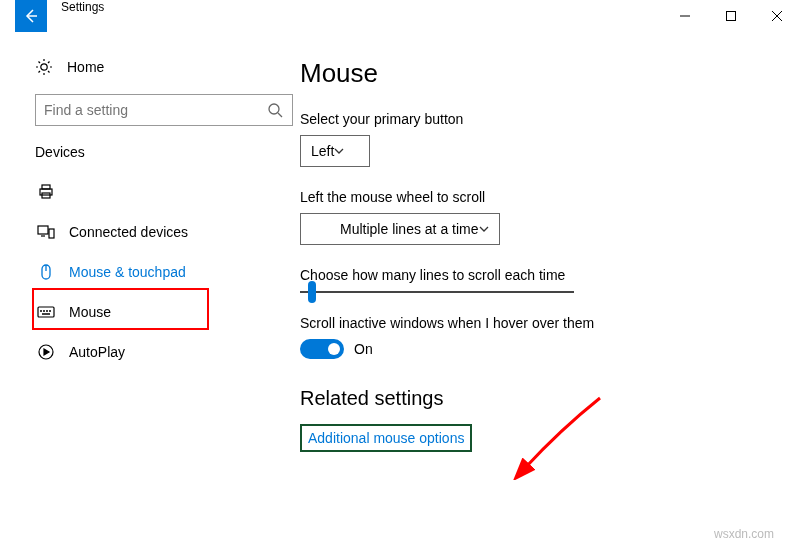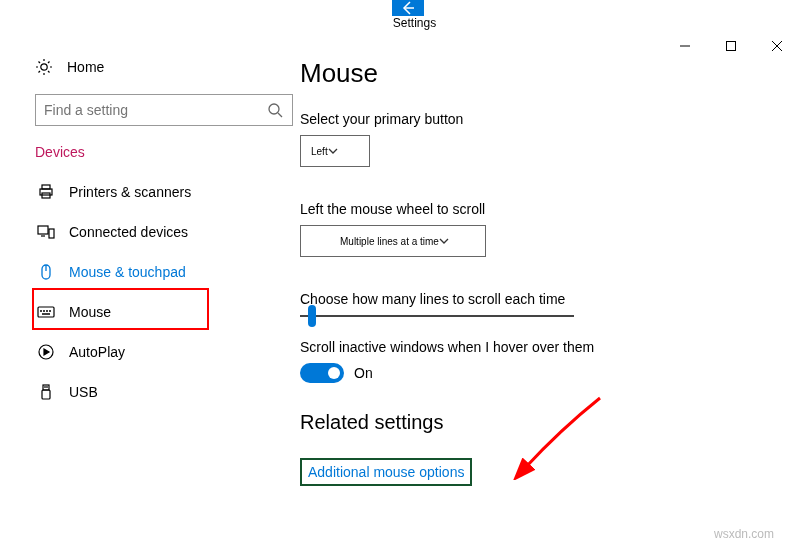--- a/index.html
+++ b/index.html
@@ -8,24 +8,23 @@
     font-size: 14px;
     color: #000;
     background: #fff;
     width: 800px;
     height: 547px;
     overflow: hidden;
     position: relative;
   }
   .titlebar {
     display: flex;
-    align-items: center;
+    align-items: flex-start;
     height: 38px;
     padding-left: 15px;
-    flex-direction: column;
   }
   .back-btn {
     width: 32px; height: 32px;
     background: #0078d7;
     display: flex; align-items: center; justify-content: center;
     color: #fff;
   }
   .app-title { margin-left: 14px; font-size: 12px; color: #000; }
   .win-controls { margin-left: auto; display: flex; }
   .win-ctrl { width: 46px; height: 32px; display:flex; align-items:center; justify-content:center; font-size:12px; }
@@ -40,62 +39,62 @@
     margin-top: 8px;
     width: 258px; height: 32px;
     border: 1px solid #999;
     display:flex; align-items:center;
     padding: 0 8px;
   }
   .search-box input {
     flex:1; border:none; outline:none; font-size:14px; background:transparent;
     font-family: inherit; color:#666;
   }
-  .section-label { margin-top: 18px; font-size: 14px; color:#be185d; }
+  .section-label { margin-top: 18px; font-size: 14px; color:#000000; }
   .nav-list { margin-top: 12px; }
   .nav-item {
     display:flex; align-items:center; gap:14px;
     height: 40px; font-size:14px; color:#000;
     padding-left: 2px;
   }
   .nav-item.selected { color:#0078d7; }
   .highlight-red {
     position: absolute;
     border: 2px solid #ff0000;
     pointer-events: none;
   }
   .main { flex:1; padding: 20px 40px 0 0; }
   .page-h1 { font-size: 26px; font-weight: 400; margin-bottom: 22px; }
   .field-label { font-size: 14px; margin-bottom: 8px; }
   .dropdown {
     border: 1.5px solid #666;
     height: 32px; display:inline-flex; align-items:center;
-    padding: 0 10px; margin-bottom: 34px; 
-    font-size:10px;
+    padding: 0 10px; margin-bottom: 22px; 
+    font-size:14px;
   }
   .dropdown.small { min-width: 70px; }
   .dropdown.med { min-width: 186px; padding-left: 39px; }
   .slider-row { margin-bottom: 22px; margin-top:6px; }
   .slider-track {
     width: 274px; height: 2px; background:#444; position:relative; margin-top:4px;
   }
   .slider-thumb {
     width: 8px; height: 22px; background:#0078d7; border-radius:4px;
     position:absolute; top:-10px; left:8px;
   }
   .toggle-row { display:flex; align-items:center; gap:10px; margin-bottom:28px; margin-top:6px; }
   .toggle {
     width: 44px; height: 20px; border-radius:10px; background:#0078d7;
     position:relative;
   }
   .toggle::after {
     content:""; position:absolute; width:12px; height:12px; border-radius:50%;
     background:#fff; top:4px; right:4px;
   }
-  .page-h2 { font-size: 20px; font-weight:400; margin-bottom: 24px; }
+  .page-h2 { font-size: 20px; font-weight:400; margin-bottom: 14px; }
   .link { color:#0078d7; font-size:14px; display:inline-block; }
   .link-box {
     border:2px solid #14532d; padding:4px 6px; display:inline-block;
   }
   .watermark {
     position:absolute; right:26px; bottom:6px; font-size:12px; color:#bbb;
   }
   
   .arrow {
     position:absolute; pointer-events:none;
@@ -168,21 +167,20 @@
 
     <div class="nav-list">
       <div class="nav-item">
         <span class="icon">
           <svg width="18" height="18" viewBox="0 0 18 18" stroke="#000" fill="none" stroke-width="1.2">
               <rect x="3" y="6" width="12" height="6"></rect>
               <rect x="5" y="2" width="8" height="4"></rect>
               <rect x="5" y="10" width="8" height="5"></rect>
             </svg>
         </span>
-        <span>Printers &amp; scanners</span>
       </div>
       <div class="nav-item">
         <span class="icon">
           <svg width="18" height="18" viewBox="0 0 18 18" stroke="#000" fill="none" stroke-width="1.2">
               <rect x="1" y="3" width="10" height="8"></rect>
               <rect x="12" y="6" width="5" height="9"></rect>
               <line x1="4" y1="13" x2="8" y2="13"></line>
             </svg>
         </span>
         <span>Connected devices</span>
@@ -210,31 +208,20 @@
         <span>Mouse</span>
       </div>
       <div class="nav-item">
         <span class="icon">
           <svg width="18" height="18" viewBox="0 0 18 18" stroke="#000" fill="none" stroke-width="1.2">
               <circle cx="9" cy="9" r="7"></circle>
               <path d="M7 6 L12 9 L7 12 Z" fill="#000"></path>
             </svg>
         </span>
         <span>AutoPlay</span>
-      </div>
-      <div class="nav-item">
-        <span class="icon">
-          <svg width="18" height="18" viewBox="0 0 18 18" stroke="#000" fill="none" stroke-width="1.2">
-              <rect x="6" y="2" width="6" height="5"></rect>
-              <rect x="5" y="7" width="8" height="9" rx="1"></rect>
-              <line x1="8" y1="3" x2="8" y2="5"></line>
-              <line x1="10" y1="3" x2="10" y2="5"></line>
-            </svg>
-        </span>
-        <span>USB</span>
       </div>
     </div>
   </div>
 
   <div class="main">
     <div class="page-h1">Mouse</div>
 
     <div class="field-label">Select your primary button</div>
     <div class="dropdown small">
       <span>Left</span>

